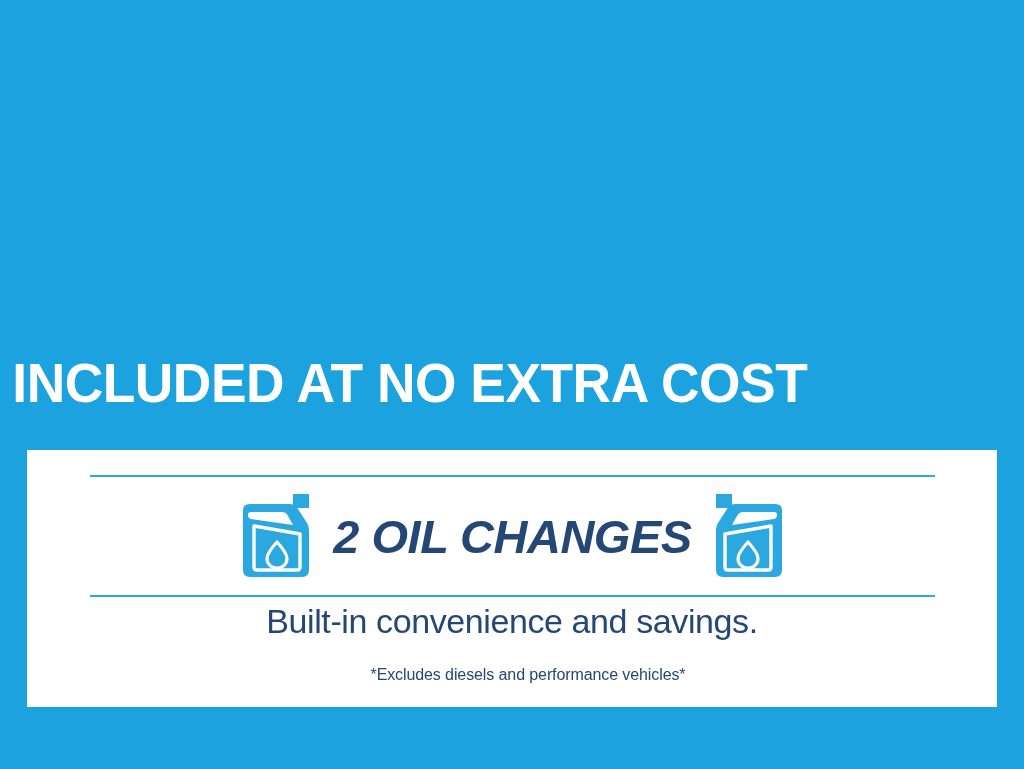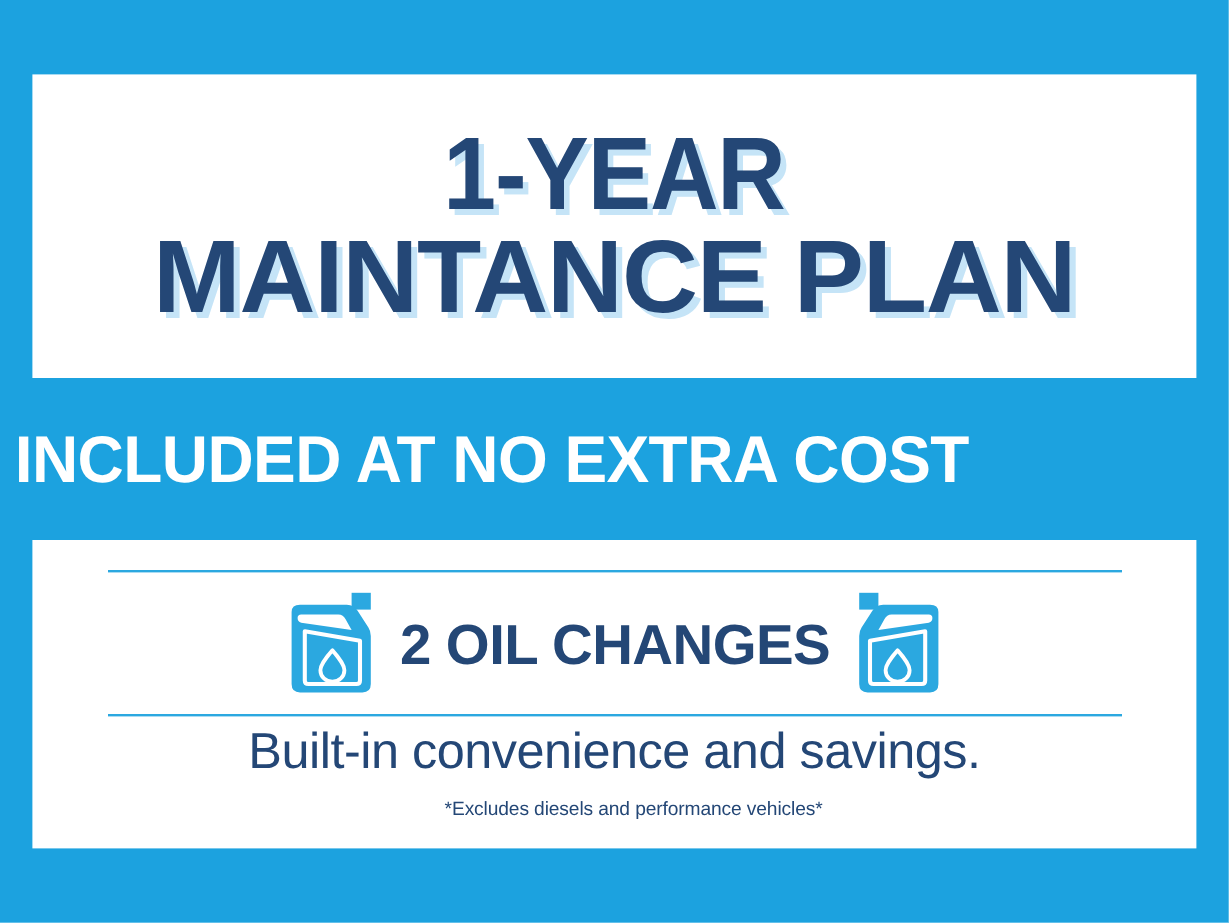--- a/index.html
+++ b/index.html
@@ -102,20 +102,21 @@
   .benefit-row {
     position: absolute;
     left: 63px;
     top: 27px;
     width: 845px;
     height: 118px;
     display: flex;
     align-items: center;
     justify-content: center;
     gap: 22px;
+    font-style: italic;
   }
 
   .oil-can-icon {
     flex: 0 0 auto;
     width: 74px;
     height: 88px;
     display: block;
   }
   .oil-can-icon.mirrored {
     transform: scaleX(-1);
@@ -131,21 +132,21 @@
   }
 
   .tagline {
     position: absolute;
     left: 0;
     top: 152px;
     width: 970px;
     text-align: center;
     font-family: "Liberation Sans", sans-serif;
     font-weight: 400;
-    font-size: 42px;
+    font-size: 34px;
     color: #244776;
     letter-spacing: -0.4px;
     white-space: nowrap;
   }
 
   .footnote {
     position: absolute;
     left: 16px;
     top: 216px;
     width: 970px;
@@ -156,24 +157,20 @@
     color: #244776;
     letter-spacing: -0.1px;
     white-space: nowrap;
   }
 </style>
 </head>
 <body>
 
 <div id="poster">
 
-  <div class="card-headline">
-    <div class="headline-line line1">1-YEAR</div>
-    <div class="headline-line line2">MAINTANCE PLAN</div>
-  </div>
 
   <div class="band-subheading">
     <div class="subheading-text">INCLUDED AT NO EXTRA COST</div>
   </div>
 
   <div class="card-benefits">
 
     <div class="divider top"></div>
 
     <div class="benefit-row">

